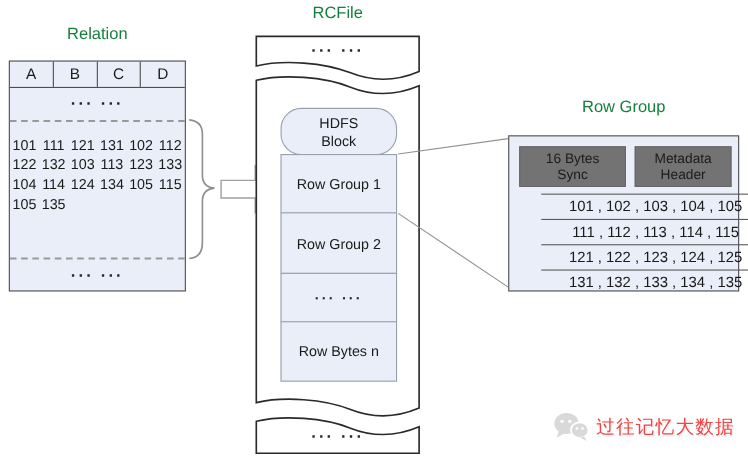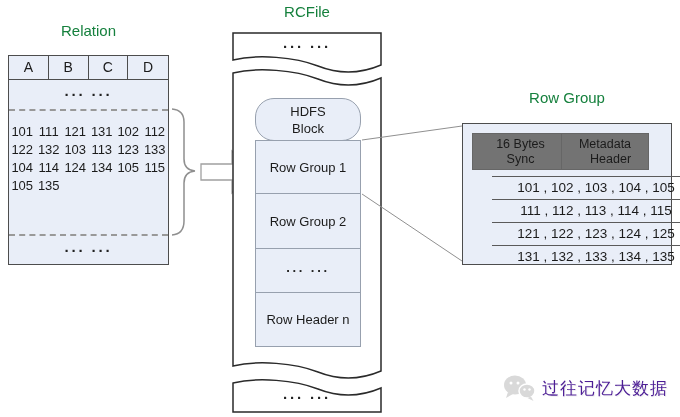--- a/index.html
+++ b/index.html
@@ -33,27 +33,27 @@
     font-size:13px;text-align:center;white-space:pre-line;line-height:17px;}
   .torn-dots{position:absolute;left:233px;width:148px;text-align:center;}
   
   .rg-box{position:absolute;left:462px;top:123px;width:210px;height:142px;
     background:#e9eef8;border:1px solid #4d4d4d;box-sizing:border-box;}
   .rg-hdr{position:absolute;top:9px;height:37px;box-sizing:border-box;
     background:#737373;border:1px solid #666;
     display:flex;align-items:center;justify-content:center;
     font-size:12.5px;text-align:center;white-space:pre-line;line-height:15px;}
   .rg-hdr.sync{left:9px;width:97px;}
-  .rg-hdr.meta{left:98px;width:88px;text-align:right;}
+  .rg-hdr.meta{left:114px;width:88px;}
   .rg-rows{position:absolute;left:0;top:52px;width:100%;padding-left:29px;}
   .rg-row{height:22px;line-height:21px;border-top:1px solid #5a5a5a;
     text-align:center;font-size:13.5px;}
   
   .wm{position:absolute;left:502px;top:373px;display:flex;align-items:center;z-index:2;}
-  .wm-text{font-size:17px;color:#4c1d95;letter-spacing:1px;margin-left:6px;
+  .wm-text{font-size:17px;color:#ef4444;letter-spacing:1px;margin-left:6px;
     text-shadow:1px 1px 0 #f2f2f2;}
 </style>
 </head>
 <body>
 
 <div id="canvas">
 
   <svg class="overlay">
 
     <path d="M172,109 Q184,110 184,122 L184,159 Q184,170 195,171 Q184,172 184,183 L184,221 Q184,234 172,235" fill="none" stroke="#8f8f8f" stroke-width="1.5"></path>
@@ -113,21 +113,21 @@
 
     <div class="title" style="left:232px;top:3px;width:150px;">RCFile</div>
 
     <div class="torn-dots dots" style="top:38px;">··· ···</div>
 
     <div class="block" style="top:98px;height:43px;border-radius:19px;">HDFS
 Block</div>
     <div class="block" style="top:140px;height:54px;">Row Group 1</div>
     <div class="block" style="top:193px;height:56px;">Row Group 2</div>
     <div class="block dots" style="top:248px;height:45px;">··· ···</div>
-    <div class="block" style="top:292px;height:55px;">Row Header n</div>
+    <div class="block" style="top:292px;height:55px;">Row Bytes n</div>
 
     <div class="torn-dots dots" style="top:389px;">··· ···</div>
 
     <div class="title" style="left:462px;top:89px;width:210px;">Row Group</div>
 
     <div class="rg-box">
       <div class="rg-hdr sync">16 Bytes
 Sync</div>
       <div class="rg-hdr meta">Metadata
 Header</div>

